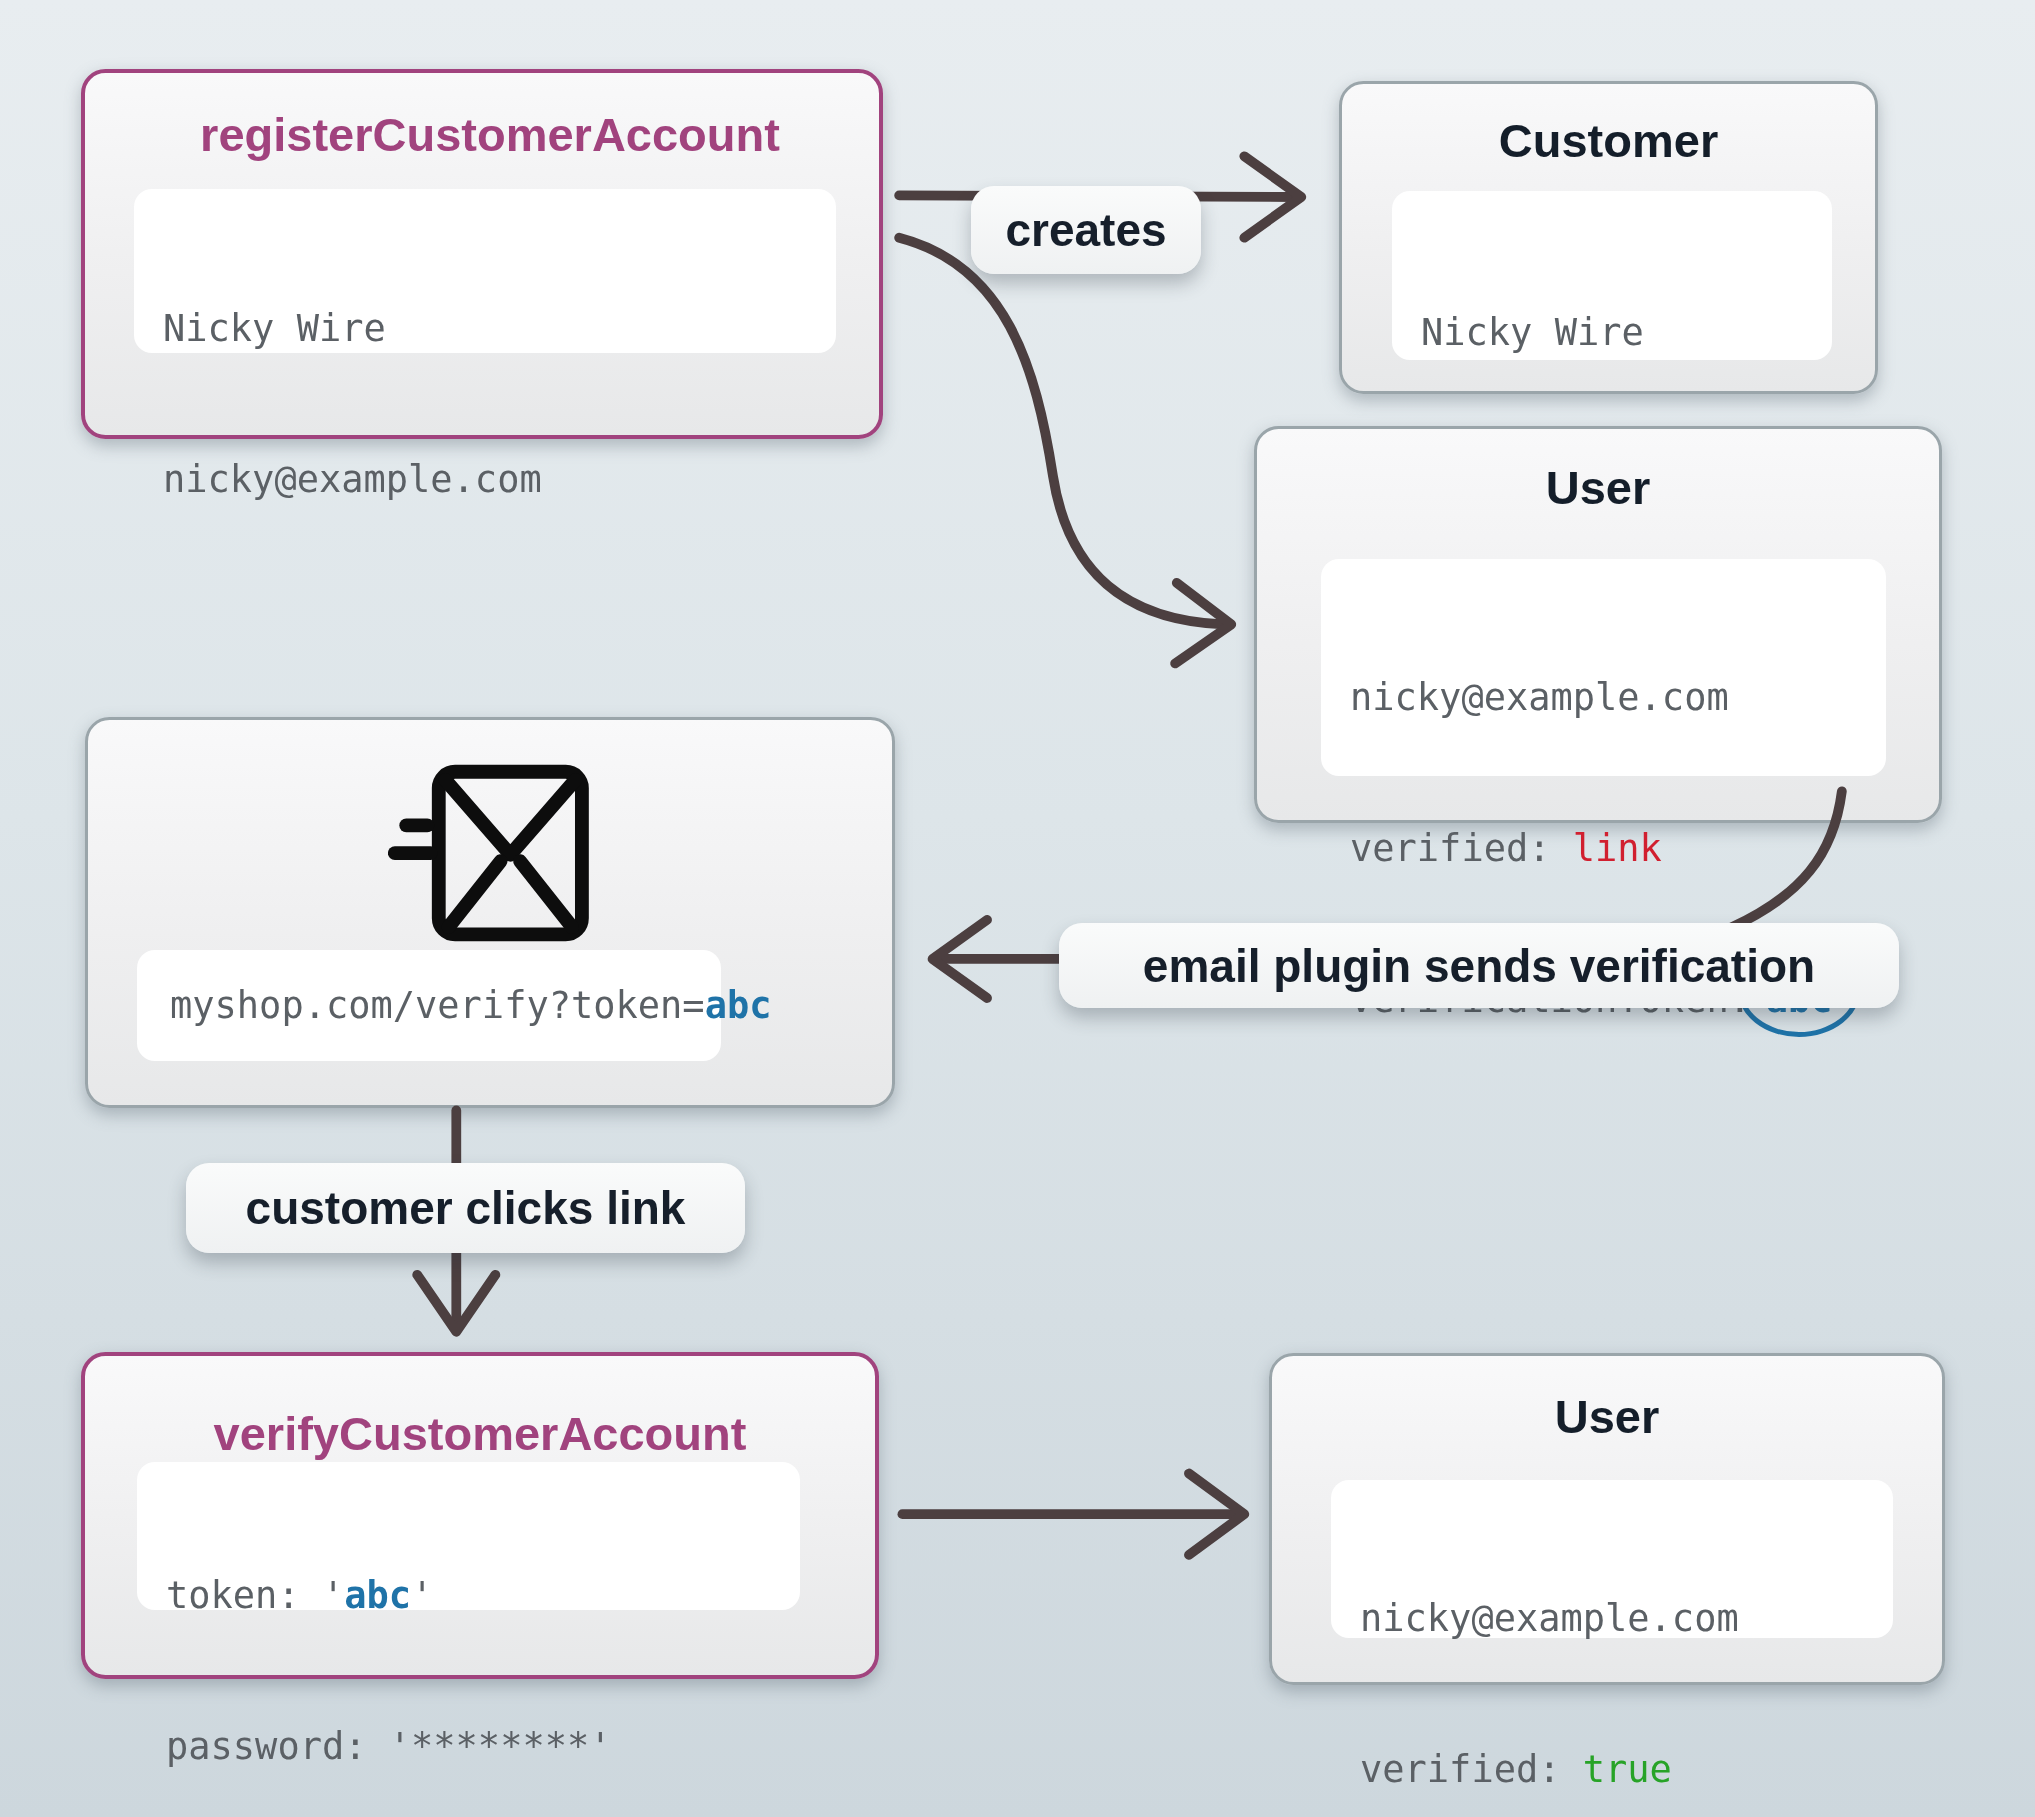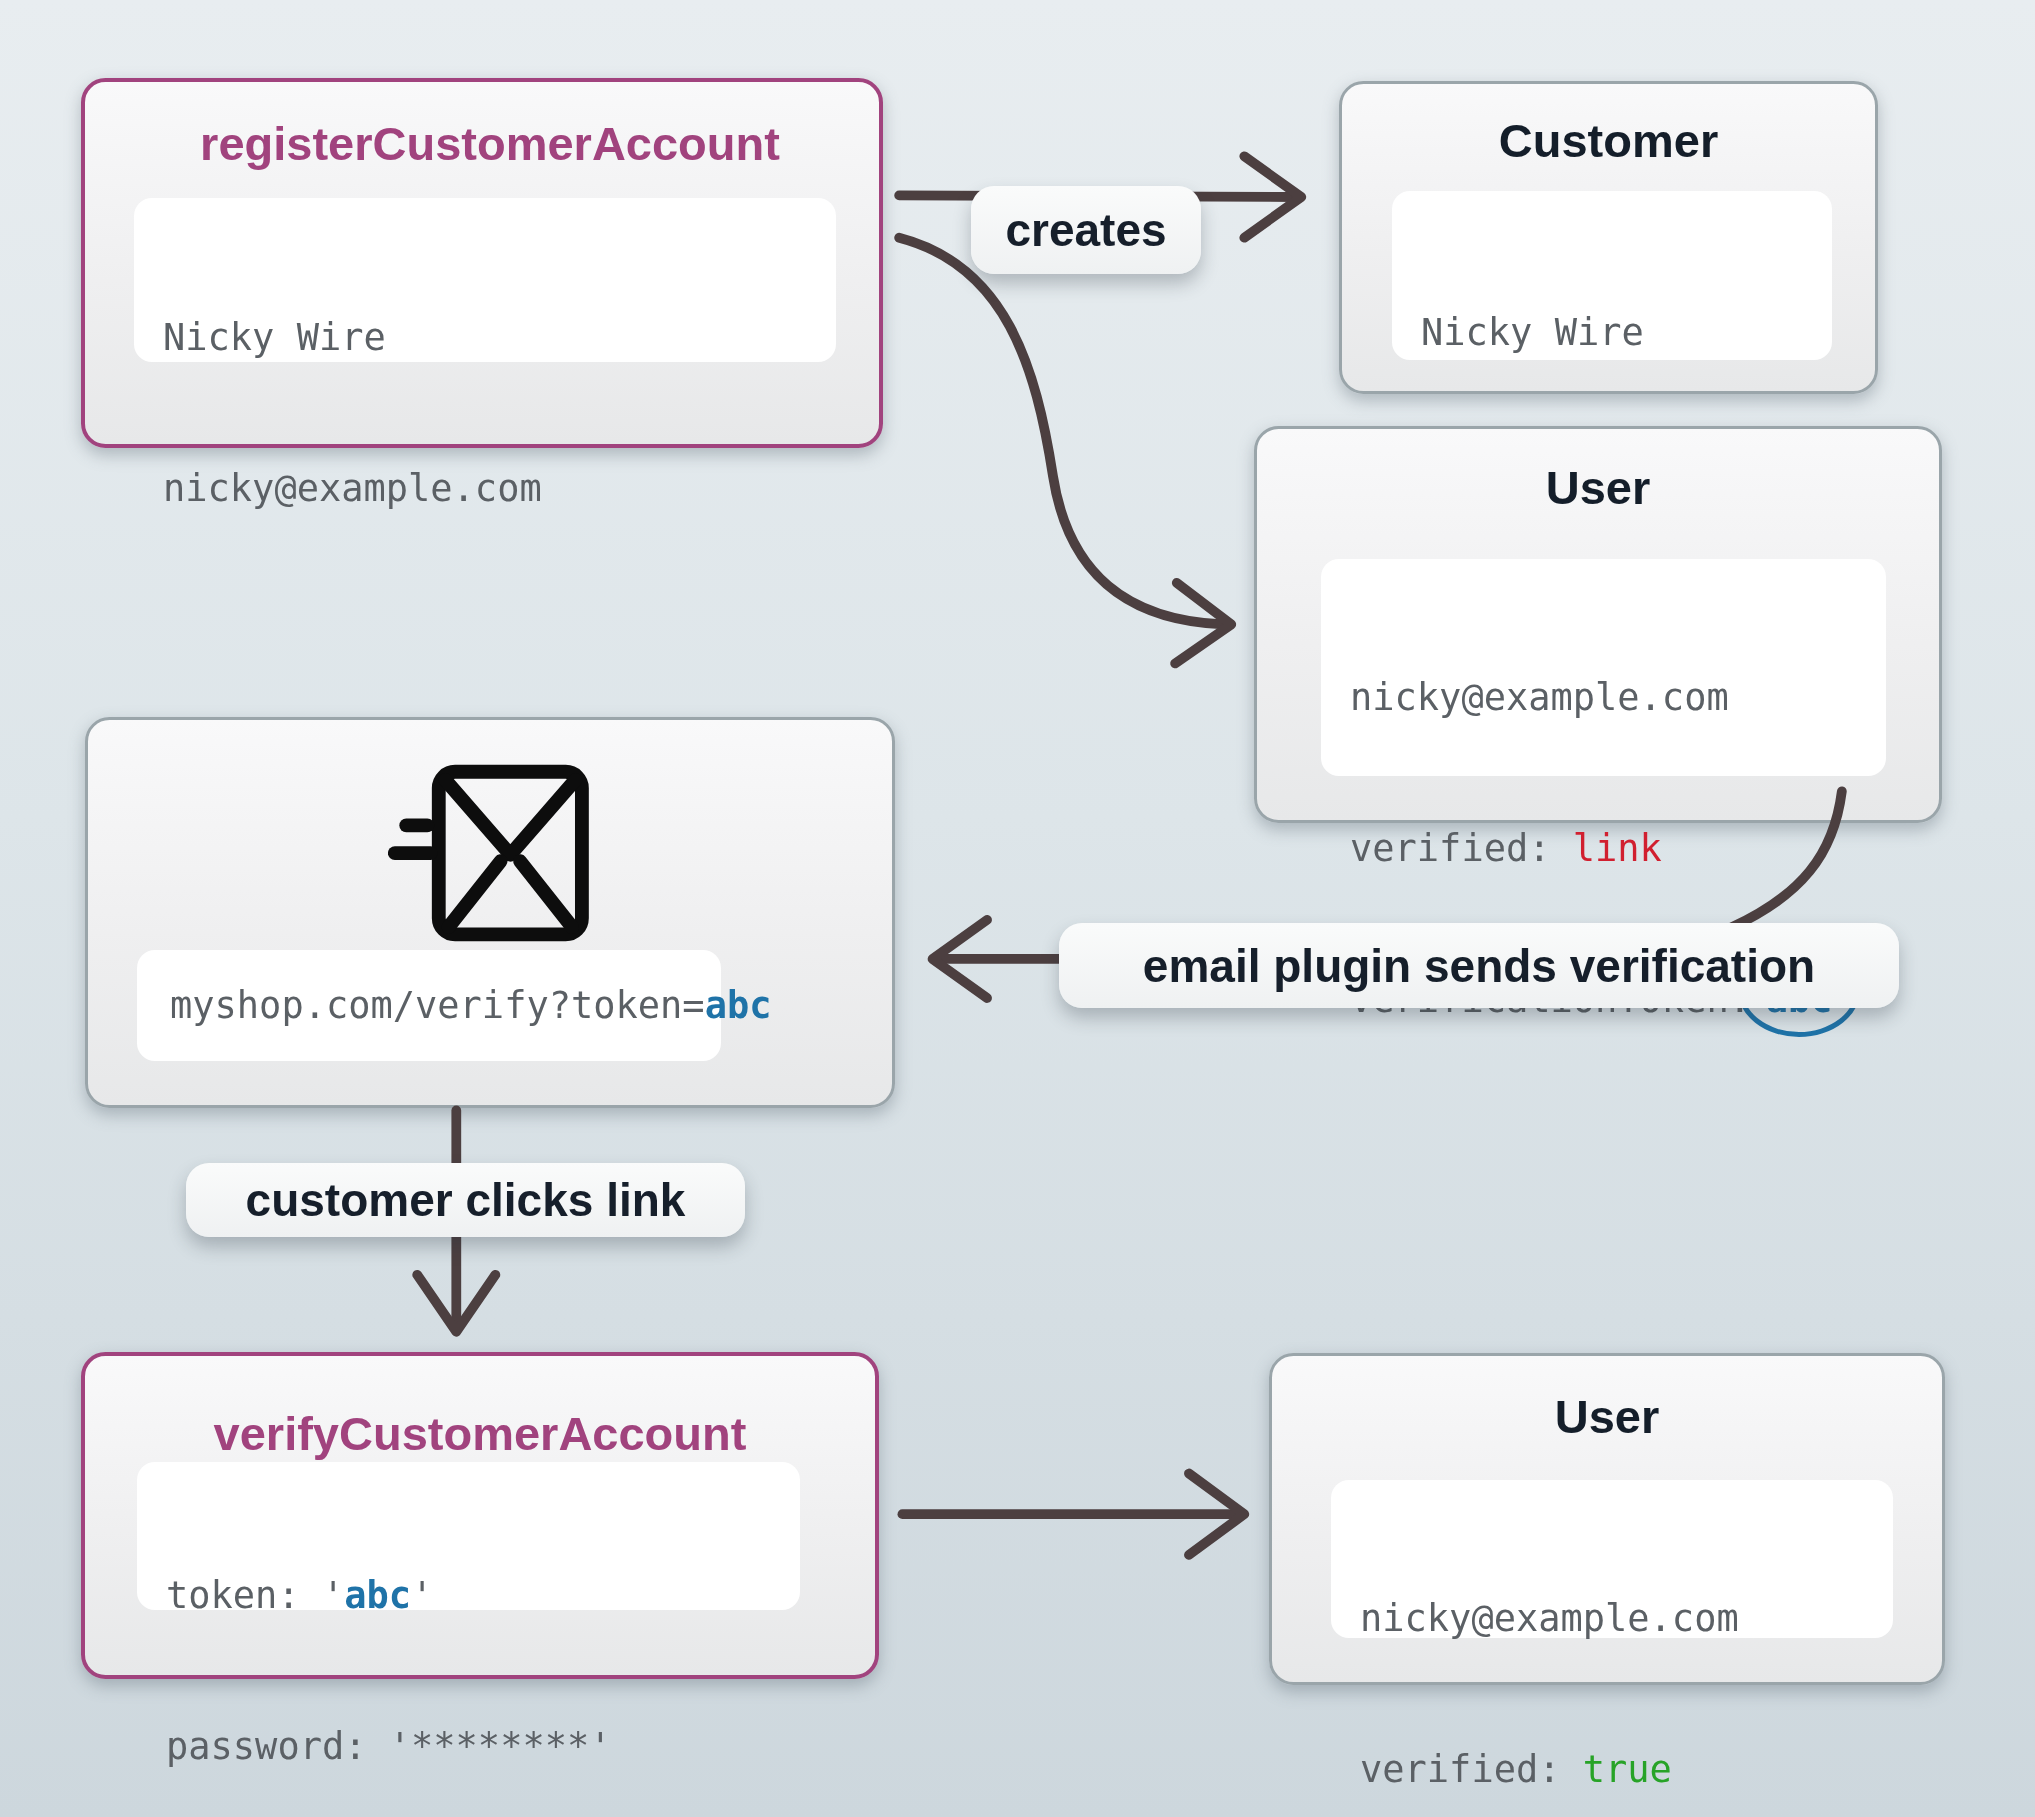--- a/index.html
+++ b/index.html
@@ -73,21 +73,21 @@
   .mail-icon path, .mail-icon rect {
     stroke:#0d0d0d; stroke-width:17; fill:none;
     stroke-linecap:round; stroke-linejoin:round;
   }
 </style>
 </head>
 <body>
 
 <div id="canvas">
 
-  <div class="node purple" style="left:81px; top:78px; width:802px; height:370px;padding-left:16px;">
+  <div class="node purple" style="left:81px; top:69px; width:802px; height:370px;padding-left:16px;">
     <div class="node-title" style="margin-top:34px;">registerCustomerAccount</div>
     <div class="card" style="left:49px; top:116px; width:702px; height:164px; padding:21px 0 0 29px;">
       <div class="line">Nicky Wire</div>
       <div class="line">nicky@example.com</div>
     </div>
   </div>
 
   <div class="node gray" style="left:1339px; top:81px; width:539px; height:313px;">
     <div class="node-title" style="margin-top:29px;">Customer</div>
     <div class="card" style="left:50px; top:107px; width:440px; height:169px; padding:23px 0 0 29px;">
@@ -152,16 +152,16 @@
     <path class="arrow" d="M 512 1566 L 560 1636 L 608 1566"></path>
 
     <path class="arrow" d="M 1108 1860 L 1518 1860"></path>
     <path class="arrow" d="M 1460 1810 L 1528 1860 L 1460 1910"></path>
   </svg>
 
   <div class="pill" style="left:971px; top:186px; width:230px; height:88px;">creates</div>
 
   <div class="pill" style="left:1059px; top:923px; width:840px; height:85px;">email plugin sends verification</div>
 
-  <div class="pill" style="left:186px; top:1163px; width:559px; height:74px;">customer clicks link</div>
+  <div class="pill" style="left:186px; top:1163px; width:559px; height:90px;">customer clicks link</div>
 
 </div>
 
 
 </body></html>

